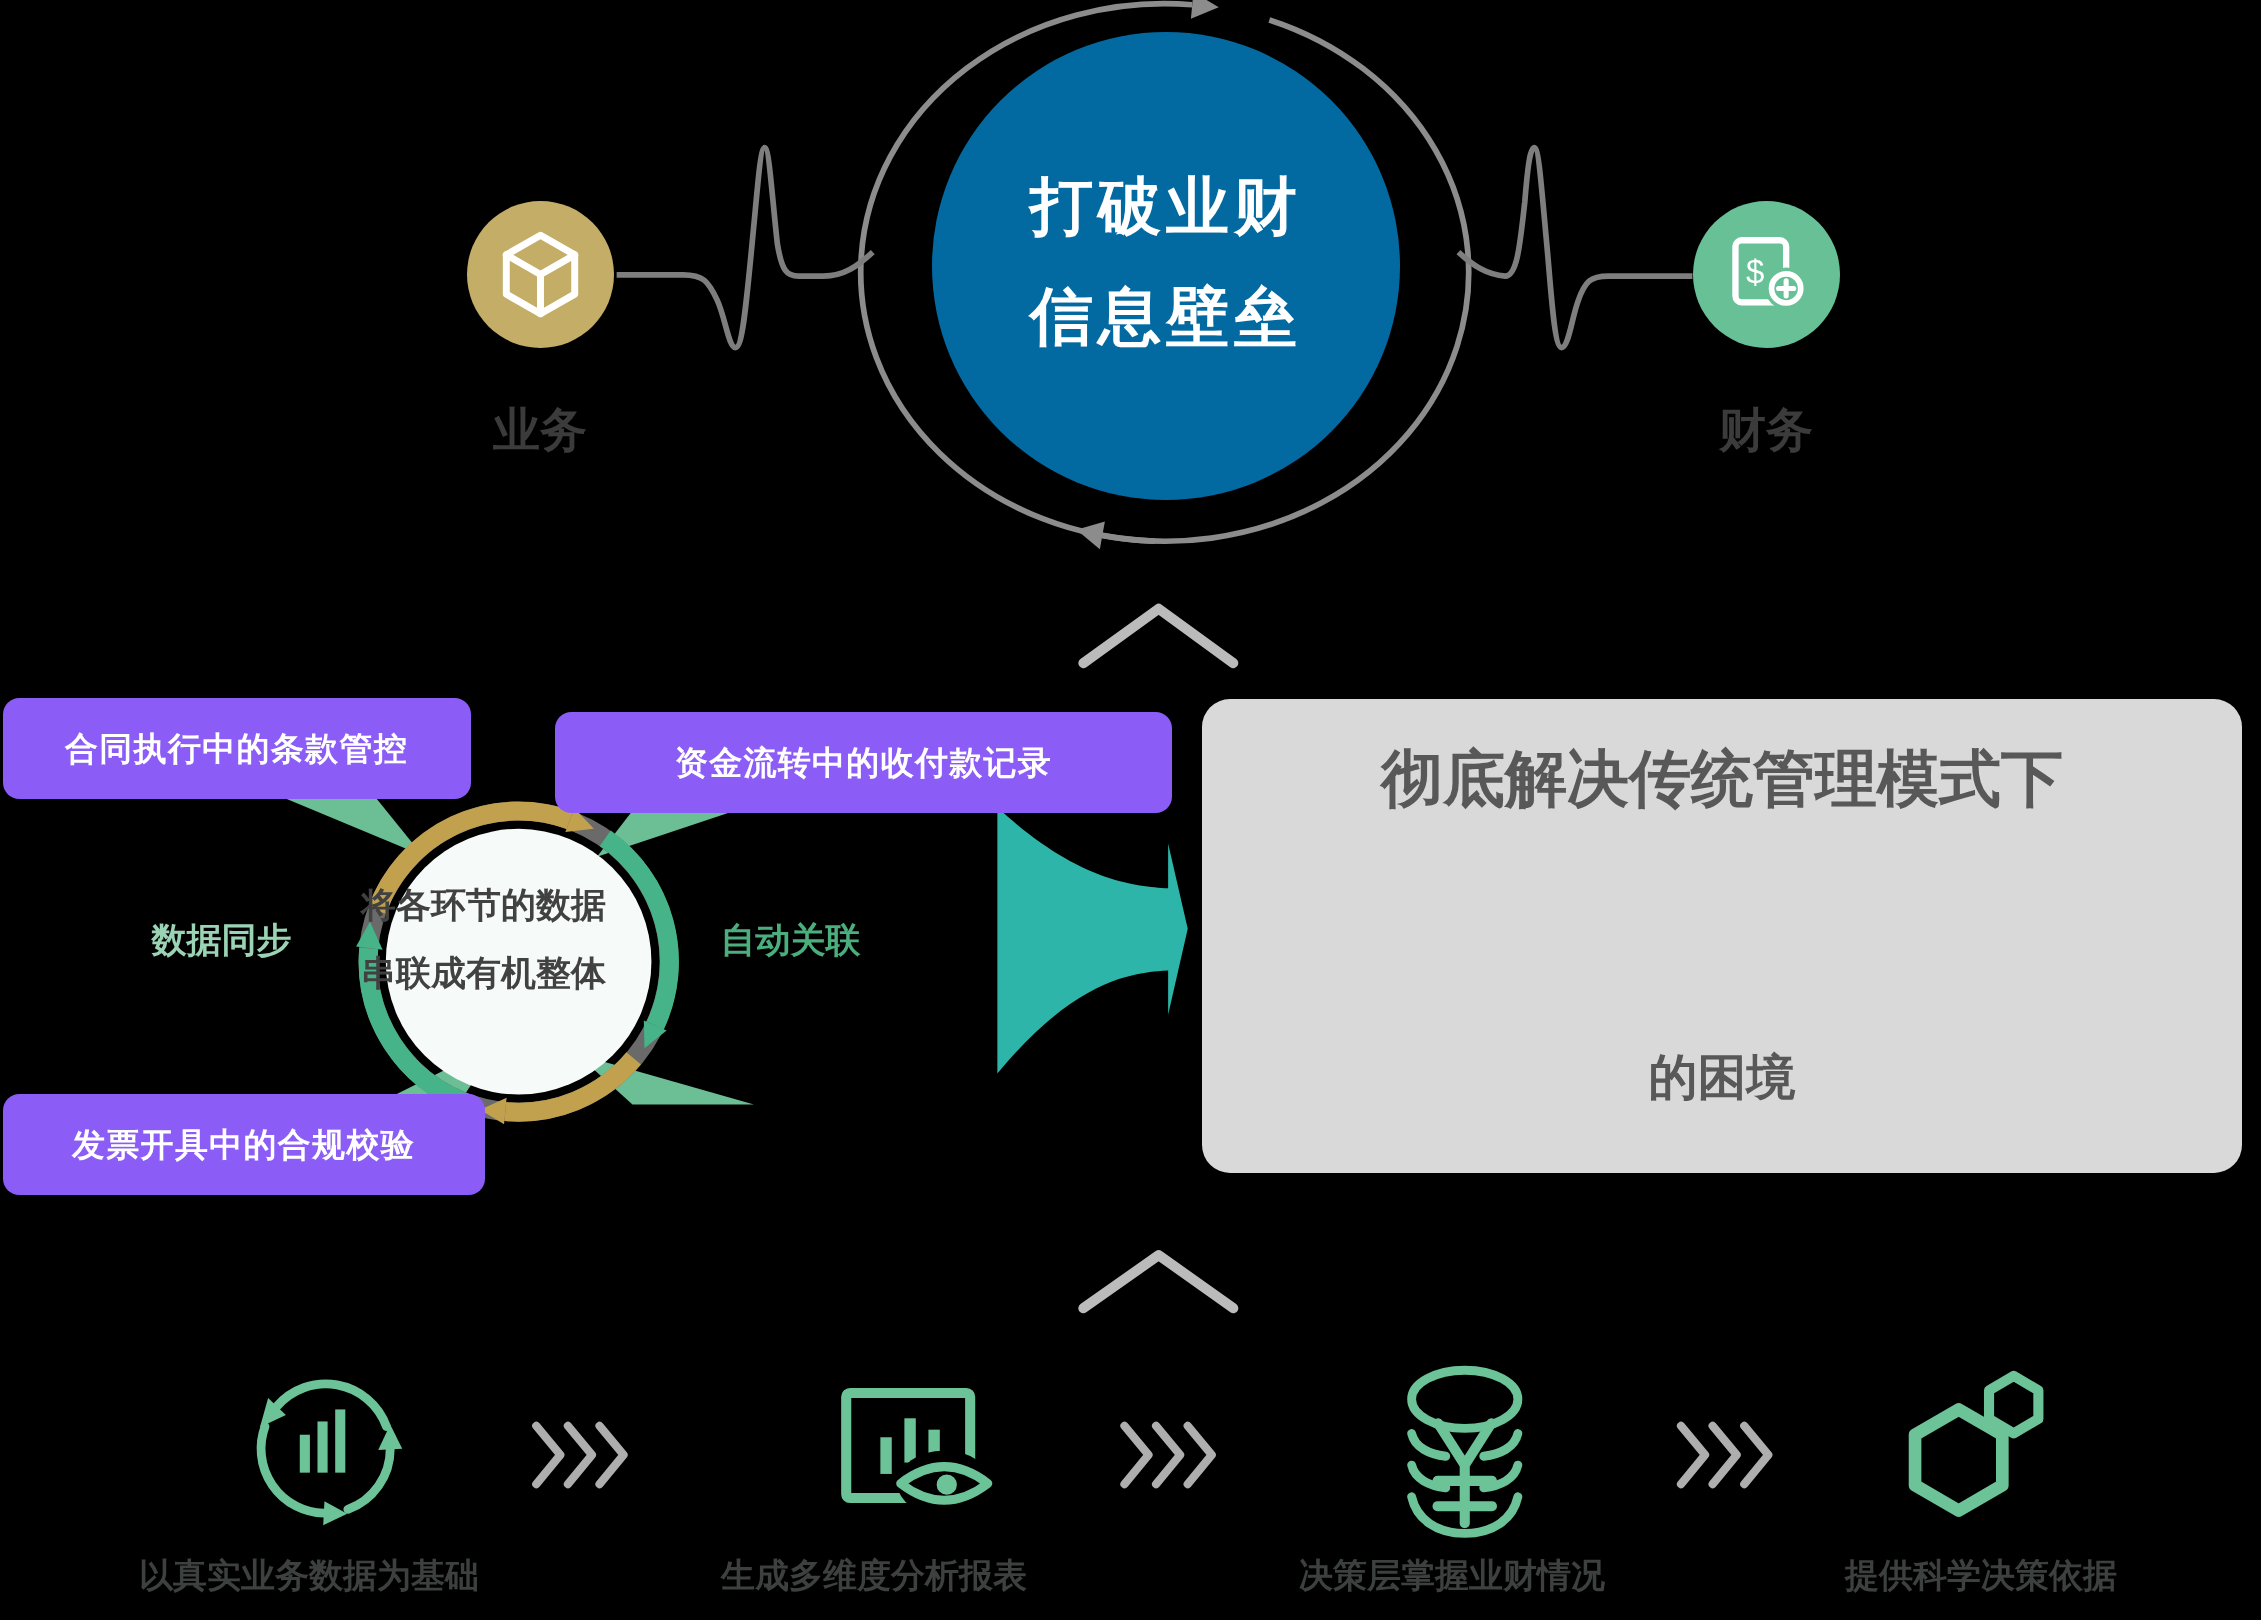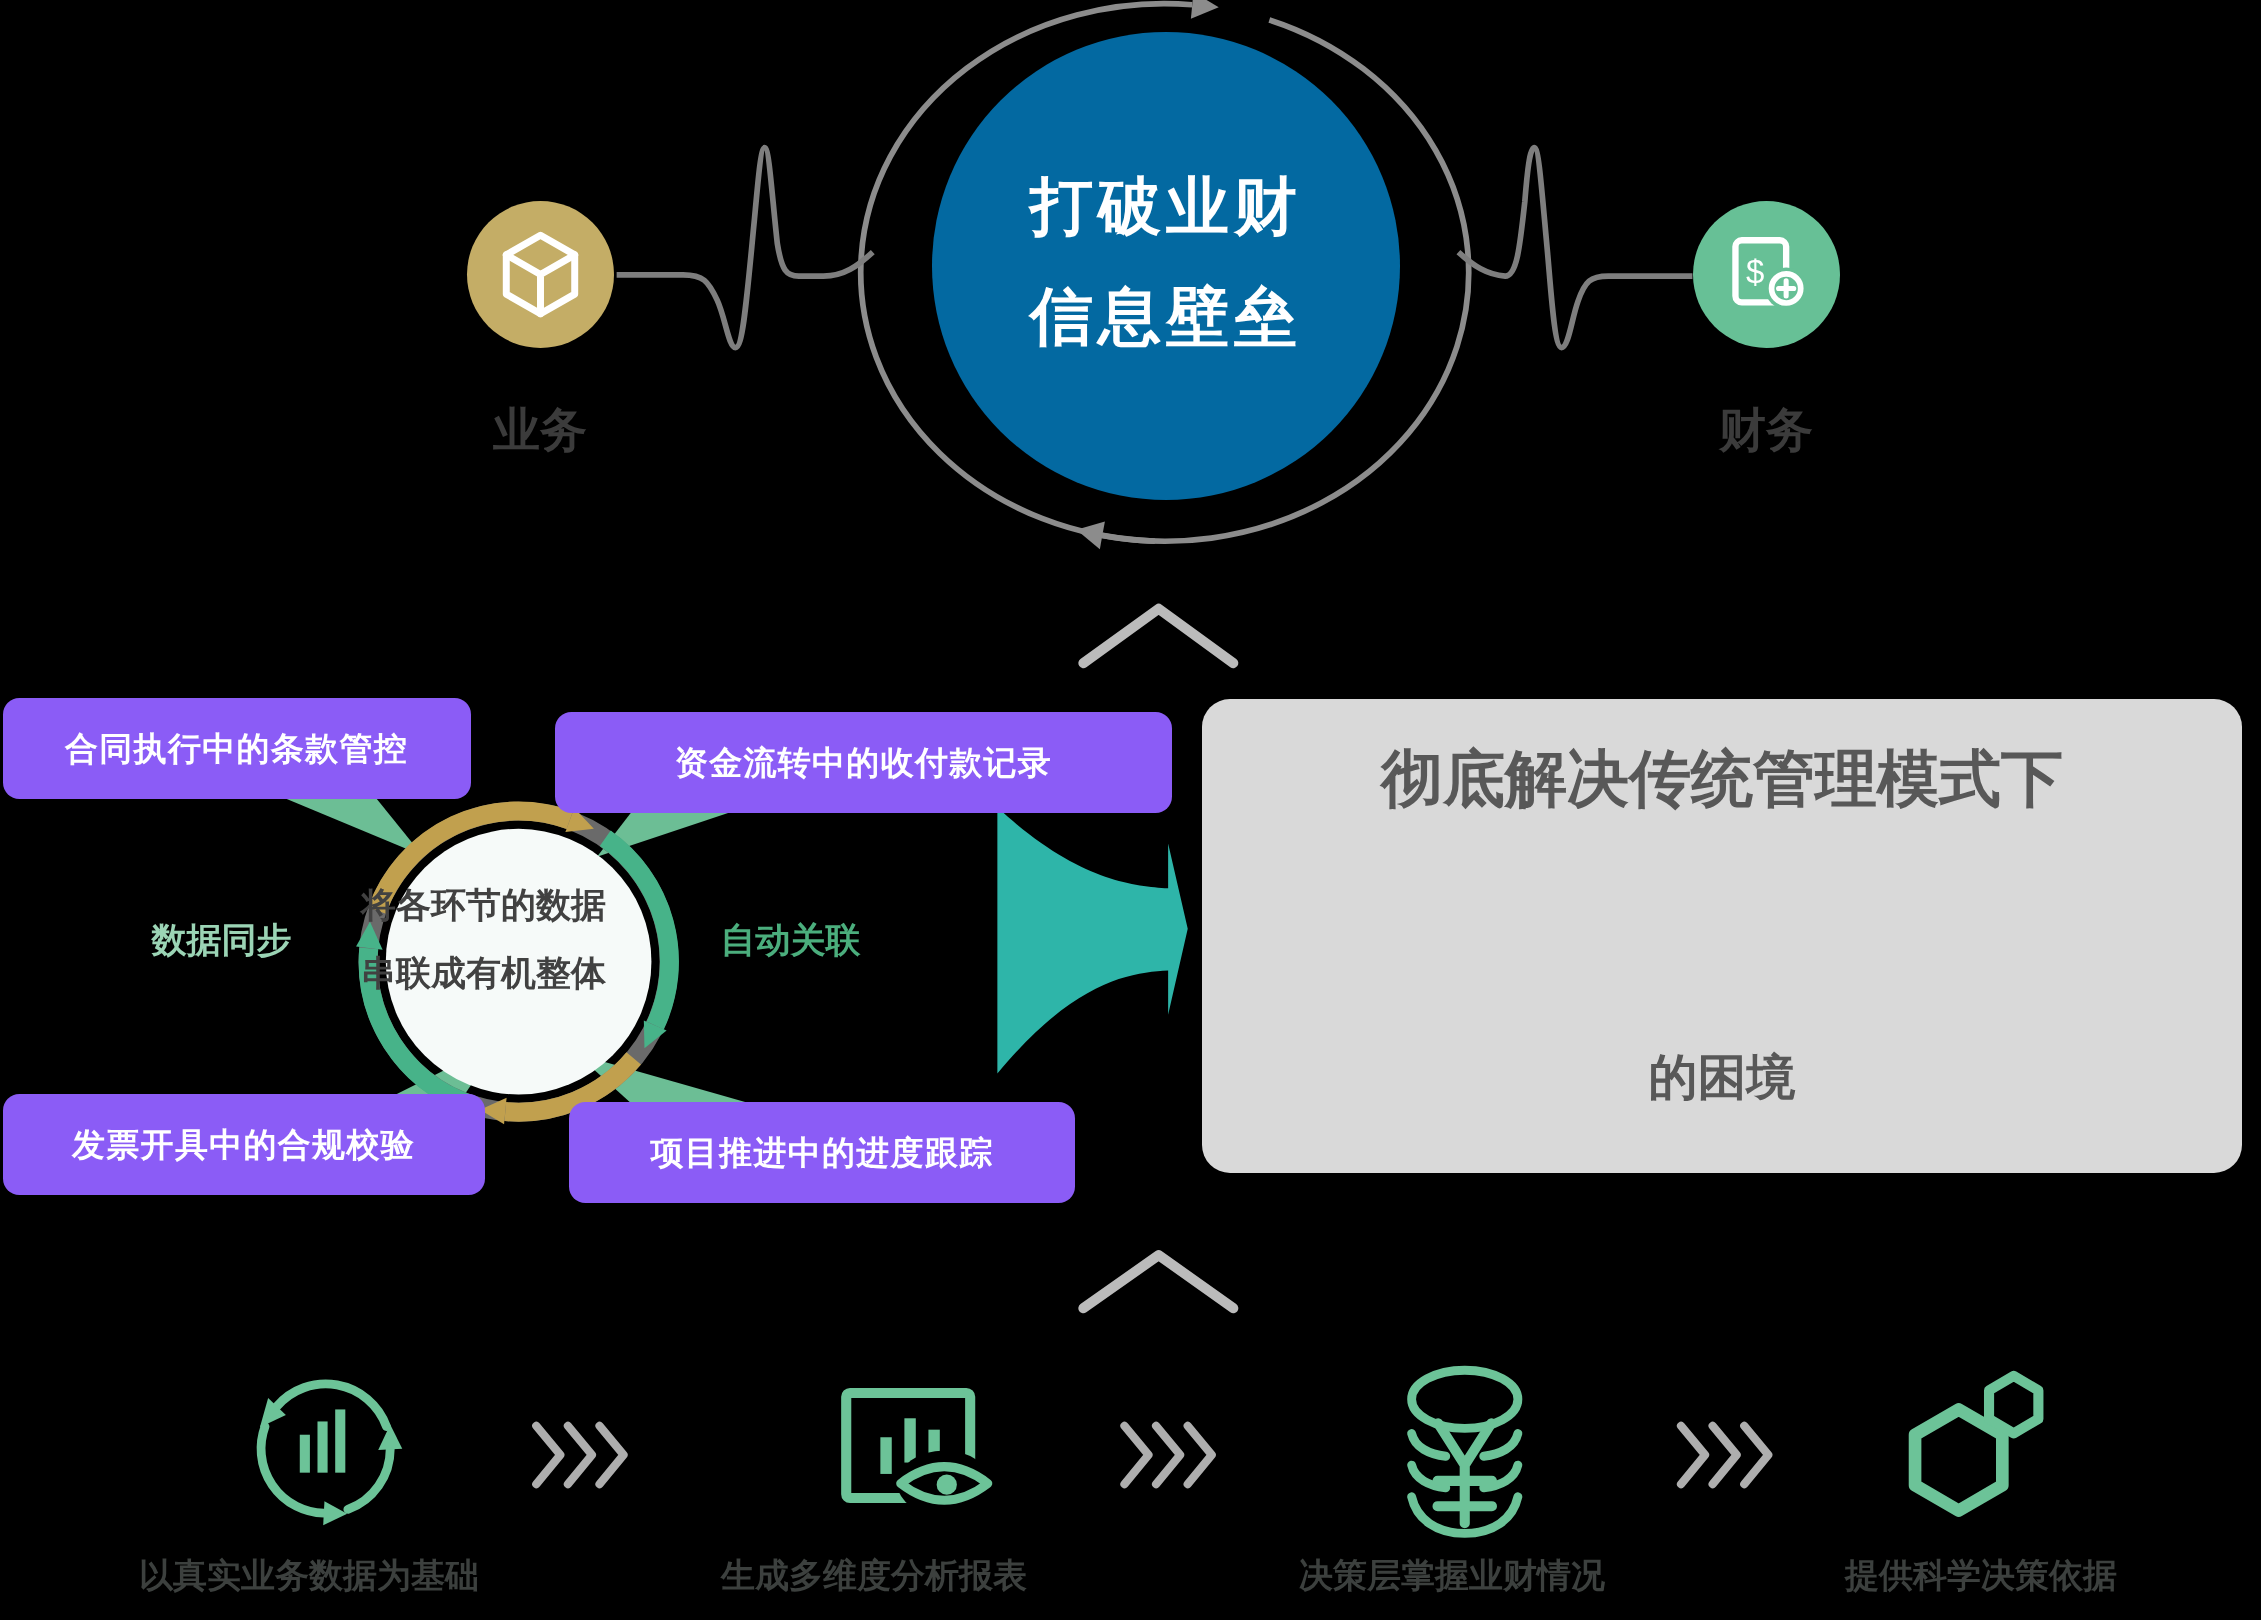--- a/index.html
+++ b/index.html
@@ -174,21 +174,20 @@
       <circle cx="147" cy="138" r="33" fill="#67C096"></circle>
       <circle cx="147" cy="138" r="23" stroke="#FFFFFF" stroke-width="9" fill="none"></circle>
       <path d="M 135 138 L 159 138 M 147 126 L 147 150" stroke="#FFFFFF" stroke-width="8" stroke-linecap="round"></path>
     </svg>
   </div>
   <div class="abs actor-label" id="fin-label">财务</div>
 
   <div class="abs bubble" id="bubble-tl">合同执行中的条款管控</div>
   <div class="abs bubble" id="bubble-tr">资金流转中的收付款记录</div>
   <div class="abs bubble" id="bubble-bl">发票开具中的合规校验</div>
-  <div class="abs bubble" id="bubble-br">项目推进中的进度跟踪</div>
 
   <div class="abs tag" id="tag-left">数据同步</div>
   <div class="abs tag" id="tag-right">自动关联</div>
 
   <div class="abs center-text">
     <span>将各环节的数据</span>
     <span>串联成有机整体</span>
   </div>
 
   <div class="abs panel">

